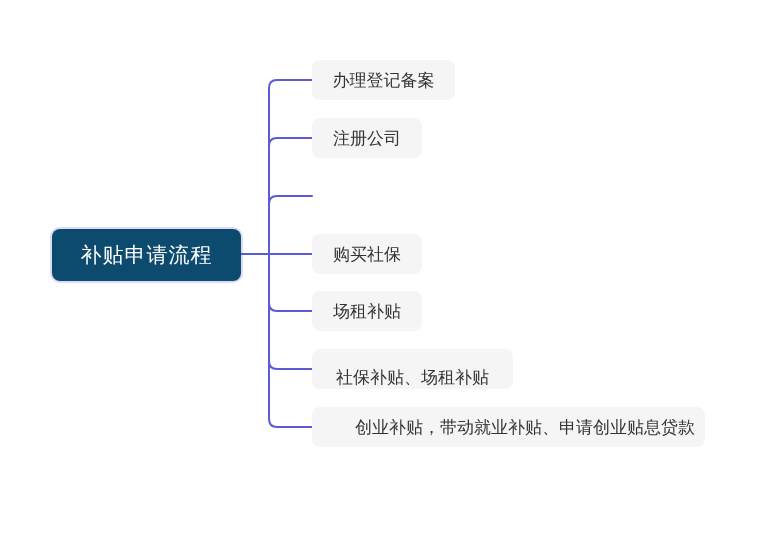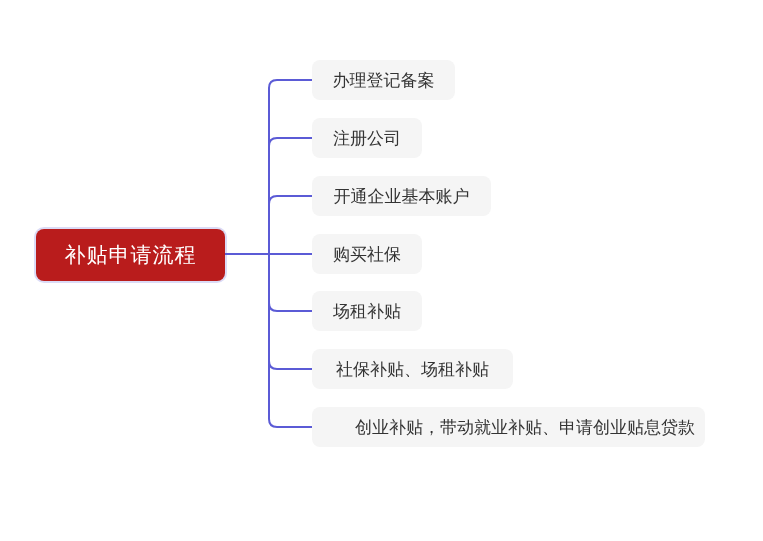--- a/index.html
+++ b/index.html
@@ -18,25 +18,25 @@
   .connectors {
     position: absolute;
     left: 0;
     top: 0;
     width: 763px;
     height: 541px;
     pointer-events: none;
   }
   .root-node {
     position: absolute;
-    left: 36px;
+    left: 52px;
     top: 229px;
     width: 189px;
     height: 52px;
-    background: #b91c1c;
+    background: #0c4a6e;
     border-radius: 8px;
     box-shadow: 0 0 0 2px rgba(91, 91, 214, 0.22);
     display: flex;
     align-items: center;
     justify-content: center;
     color: #ffffff;
     font-size: 21px;
     font-weight: 500;
     letter-spacing: 1px;
     cursor: pointer;
@@ -57,21 +57,21 @@
     cursor: pointer;
     box-sizing: border-box;
     padding: 0 10px;
   }
   
   .n1 { top: 60px;  width: 143px; }
   .n2 { top: 118px; width: 110px; }
   .n3 { top: 176px; width: 179px; }
   .n4 { top: 234px; width: 110px; }
   .n5 { top: 291px; width: 110px; }
-  .n6 { top: 349px; width: 201px; }
+  .n6 { top: 349px; width: 201px; align-items: flex-end; }
   .n7 { top: 407px; width: 393px; justify-content: flex-end; }
 </style>
 </head>
 <body>
 
 <div class="canvas">
 
   <svg class="connectors" viewBox="0 0 763 541" xmlns="http://www.w3.org/2000/svg">
     <g fill="none" stroke="#5b5bd6" stroke-width="2" stroke-linecap="round">
       <path d="M269,254 L269,88  Q269,80  277,80  L312,80"></path>
@@ -89,23 +89,20 @@
   </div>
 
   <div class="child-node n2">
     <span>注册公司</span>
   </div>
 
   <div class="child-node n1">
     <span>办理登记备案</span>
   </div>
 
-  <div class="child-node n3">
-    <span>开通企业基本账户</span>
-  </div>
 
   <div class="child-node n4">
     <span>购买社保</span>
   </div>
 
   <div class="child-node n5">
     <span>场租补贴</span>
   </div>
 
   <div class="child-node n6">

